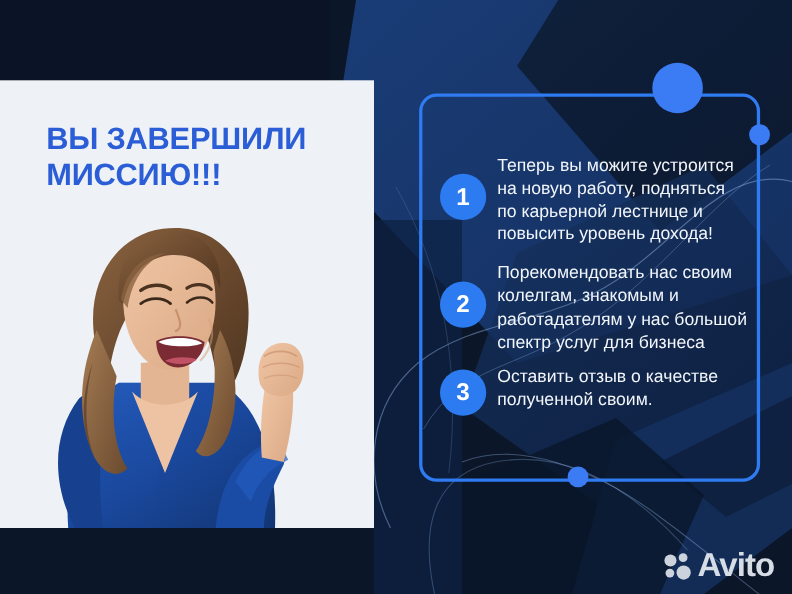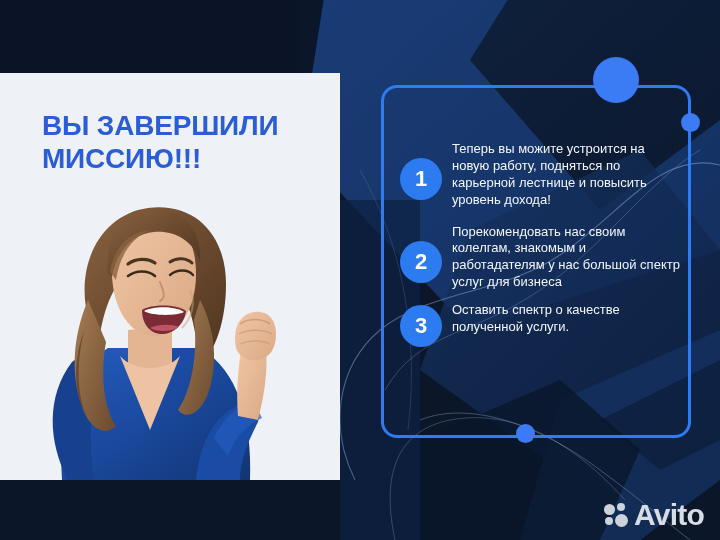--- a/index.html
+++ b/index.html
@@ -82,21 +82,21 @@
     color:#ffffff;
     font-size:22px;
     font-weight:bold;
     display:flex;
     align-items:center;
     justify-content:center;
     margin-right:10px;
   }
   .step-text{
     color:#f2f6fb;
-    font-size:13px;
+    font-size:16px;
     line-height:1.30;
     padding-top:1px;
   }
   #step-1 .step-badge{margin-top:18px;}
   #step-2 .step-badge{margin-top:18px;}
   #step-3 .step-badge{margin-top:4px;}
   #step-1{margin-bottom:14px;}
   #step-2{margin-bottom:10px;}
 
   
@@ -276,21 +276,21 @@
       <div class="step-text">Теперь вы можите устроится на новую работу, подняться по карьерной лестнице и повысить уровень дохода!</div>
     </div>
 
     <div class="step" id="step-2">
       <div class="step-badge">2</div>
       <div class="step-text">Порекомендовать нас своим колелгам, знакомым и работадателям у нас большой спектр услуг  для бизнеса</div>
     </div>
 
     <div class="step" id="step-3">
       <div class="step-badge">3</div>
-      <div class="step-text">Оставить спектр о качестве полученной услуги.</div>
+      <div class="step-text">Оставить отзыв о качестве полученной своим.</div>
     </div>
 
   </div>
 
   <div id="avito-logo">
     <div id="avito-mark">
       <span class="dot-a"></span>
       <span class="dot-b"></span>
       <span class="dot-c"></span>
       <span class="dot-d"></span>

